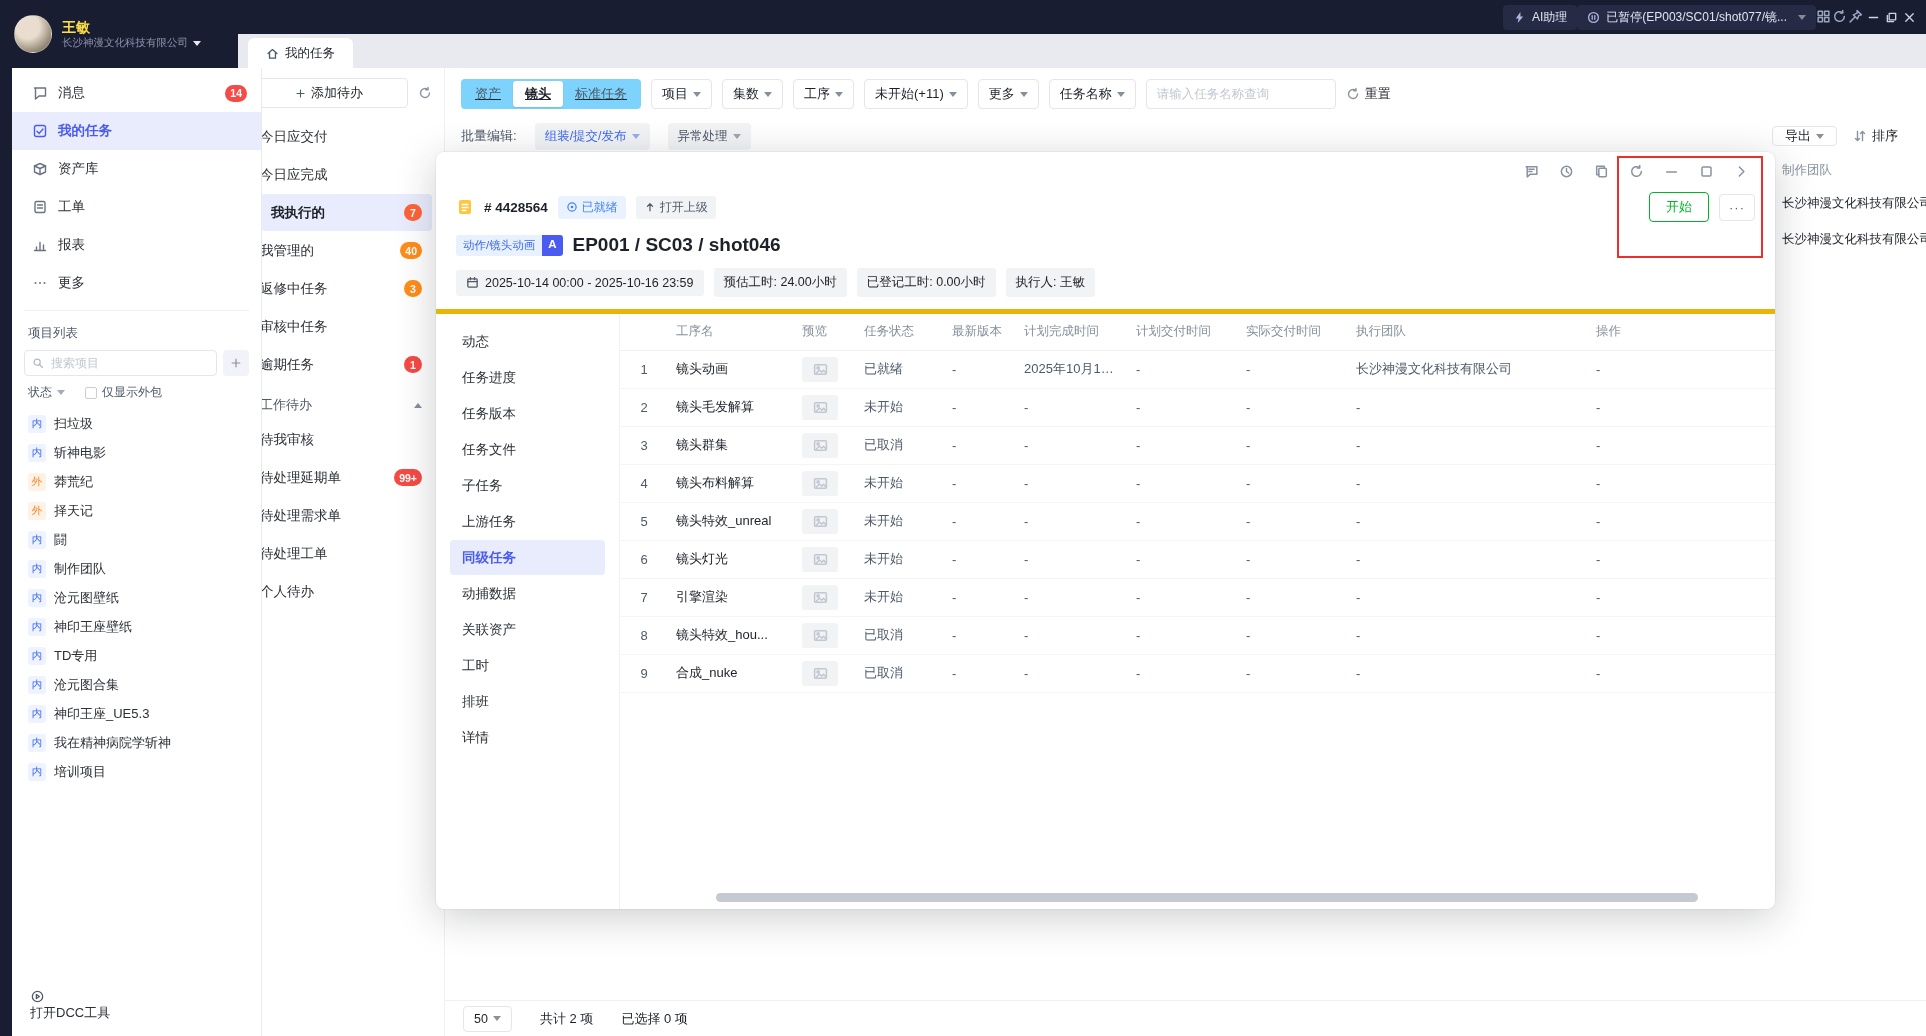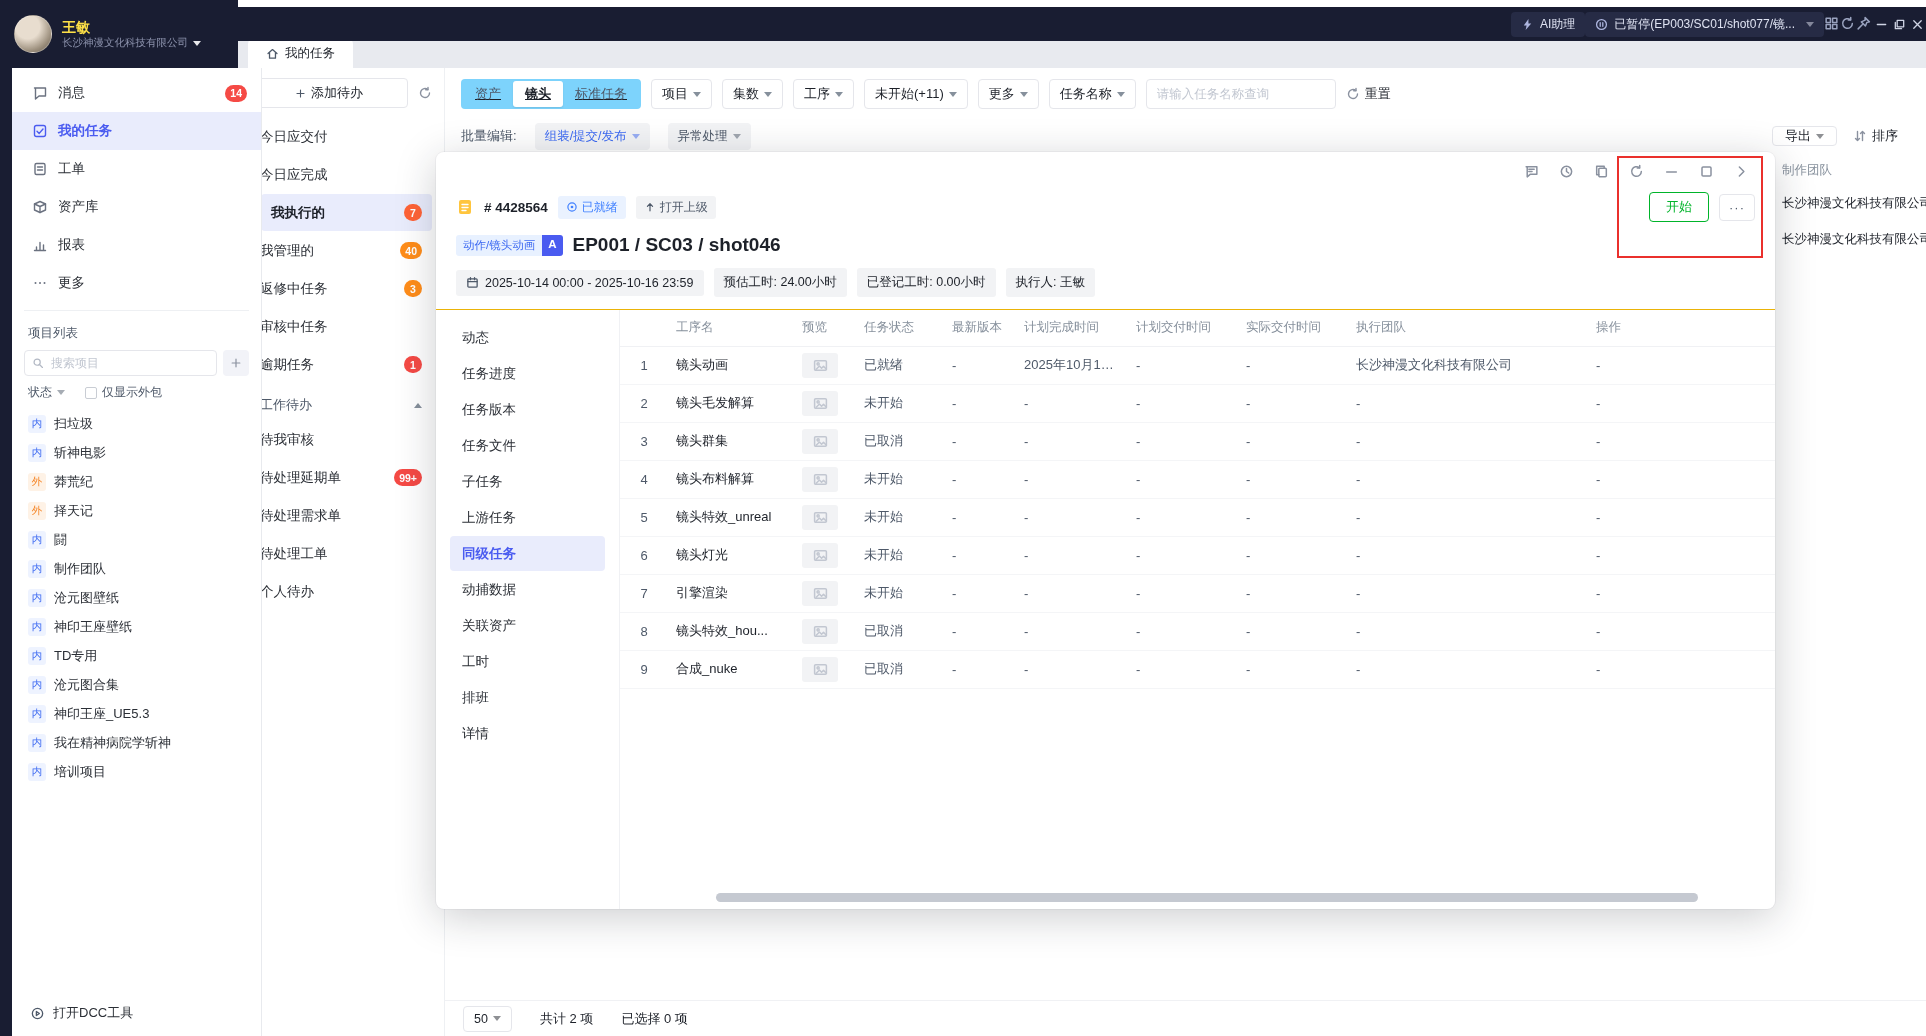--- a/index.html
+++ b/index.html
@@ -7,21 +7,21 @@
   body{
     width:1926px;height:1036px;position:relative;background:#fff;
     font-family:"Liberation Sans","DejaVu Sans",sans-serif;color:#1d2129;font-size:13px;
   }
   svg{display:block;}
   .ic{width:14px;height:14px;stroke:#8a919f;fill:none;stroke-width:1.4;stroke-linecap:round;stroke-linejoin:round;}
   .caret{display:inline-block;width:0;height:0;border-left:4px solid transparent;border-right:4px solid transparent;border-top:5px solid currentColor;opacity:.5;margin-left:5px;}
   .caret-up{display:inline-block;width:0;height:0;border-left:4px solid transparent;border-right:4px solid transparent;border-bottom:5px solid #86909c;}
 
   
-  .topbar{position:absolute;left:0;top:7px;width:100%;height:34px;background:#191d32;display:flex;align-items:center;justify-content:flex-end;padding-right:0;z-index:6;}
+  .topbar{position:absolute;left:0;top:0;width:100%;height:34px;background:#191d32;display:flex;align-items:center;justify-content:flex-end;padding-right:8px;z-index:6;}
   .tb-pill{display:flex;align-items:center;gap:6px;background:#262b45;border-radius:4px;padding:4px 10px;color:#dfe3f2;font-size:12px;cursor:default;}
   .tb-pill .ic{stroke:#aeb6df;width:13px;height:13px;}
   .tb-icon{width:16px;height:16px;}
   .tb-icon .ic{stroke:#9aa3bf;width:15px;height:15px;}
   .win-btn{width:18px;height:18px;display:flex;align-items:center;justify-content:center;}
   .win-btn .ic{stroke:#cfd4e4;width:13px;height:13px;}
 
   
   .userblock{position:absolute;left:0;top:0;width:238px;height:68px;background:#191d32;display:flex;align-items:center;gap:10px;padding:0 14px;z-index:7;}
   .avatar{width:38px;height:38px;border-radius:50%;background:radial-gradient(circle at 35% 30%,#e8ddcf 0 35%,#9c8f7d 70%,#5c5348);border:1px solid rgba(255,255,255,.25);flex:none;}
@@ -58,21 +58,21 @@
   .add-proj .ic{stroke:#8a919f;width:12px;height:12px;}
   .status-row{display:flex;align-items:center;gap:20px;padding:2px 16px 6px;font-size:12px;color:#4e5969;}
   .chk{display:flex;align-items:center;gap:5px;}
   .chk .box{width:12px;height:12px;border:1px solid #c9cdd4;border-radius:2px;background:#fff;}
   .proj-list{flex:1;overflow:hidden;padding:2px 0;}
   .proj{height:29px;display:flex;align-items:center;gap:8px;padding:0 16px;font-size:13px;color:#2b2f36;cursor:pointer;}
   .ptag{width:18px;height:18px;border-radius:3px;font-size:10.5px;display:flex;align-items:center;justify-content:center;flex:none;}
   .ptag.in{color:#3d6af2;background:#eef3ff;}
   .ptag.out{color:#f58220;background:#fef2e6;}
   .pname{white-space:nowrap;overflow:hidden;text-overflow:ellipsis;}
-  .dcc-row{margin-top:auto;display:flex;align-items:center;gap:8px;padding:14px 18px;font-size:13px;color:#2b2f36;cursor:pointer;}
+  .dcc-row{margin-top:auto;display:flex;align-items:flex-start;gap:0;padding:14px 18px;font-size:13px;color:#2b2f36;cursor:pointer;flex-direction:column;}
   .dcc-row .ic{stroke:#4e5969;width:15px;height:15px;}
 
   
   .main{position:absolute;left:238px;top:68px;right:0;bottom:0;background:#fff;}
   .tasknav{position:absolute;left:0;top:0;bottom:0;width:207px;border-right:1px solid #eef0f3;padding:10px 12px;background:#fff;}
   .add-row{display:flex;align-items:center;gap:10px;margin-bottom:10px;}
   .add-todo{flex:1;height:30px;border:1px solid #e5e6eb;background:#fff;border-radius:4px;display:flex;align-items:center;justify-content:center;gap:5px;font-size:13px;color:#1d2129;cursor:pointer;font-family:inherit;}
   .add-todo .ic{width:11px;height:11px;stroke:#4e5969;}
   .tn-item{height:37px;display:flex;align-items:center;padding:0 10px;border-radius:4px;font-size:13.5px;color:#2b2f36;cursor:pointer;margin:1px 0;}
   .tn-item.active{background:#e9ecfc;color:#1d2129;font-weight:700;margin-left:11px;}
@@ -125,21 +125,21 @@
   .start-btn{border:1px solid #00b42a;color:#00b42a;background:#fff;border-radius:4px;padding:5px 16px;font-size:13px;cursor:pointer;font-family:inherit;}
   .more-btn{border:1px solid #e5e6eb;color:#4e5969;background:#fff;border-radius:4px;padding:5px 9px;font-size:13px;cursor:pointer;font-family:inherit;letter-spacing:1px;}
   .m-titlerow{display:flex;align-items:center;gap:10px;padding:12px 20px 0;}
   .type-tag{display:flex;border-radius:3px;overflow:hidden;font-size:11.5px;}
   .type-tag .tmain{background:#e8f1ff;color:#3d6af2;padding:3px 7px;}
   .type-tag .tbadge{background:#4a5bf0;color:#fff;padding:3px 6px;font-weight:700;}
   .m-title{font-size:19px;font-weight:700;color:#1d2129;}
   .m-inforow{display:flex;align-items:center;gap:10px;padding:12px 20px 12px;}
   .info-pill{display:flex;align-items:center;gap:6px;background:#f2f3f5;border-radius:3px;padding:6px 10px;font-size:12.5px;color:#1d2129;white-space:nowrap;}
   .info-pill .ic{width:13px;height:13px;stroke:#4e5969;}
-  .m-body{flex:1;display:flex;min-height:0;border-top:1px solid #eab308;position:relative;}
+  .m-body{flex:1;display:flex;min-height:0;border-top:5px solid #eab308;position:relative;}
   .m-nav{width:184px;padding:10px 14px;border-right:1px solid #f0f1f4;flex:none;}
   .m-nav-item{height:35px;display:flex;align-items:center;padding:0 12px;border-radius:4px;font-size:13.5px;color:#2b2f36;cursor:pointer;margin-bottom:1px;white-space:nowrap;}
   .m-nav-item.active{background:#e9ecfc;color:#4a5bf0;font-weight:700;}
   .m-tablewrap{flex:1;min-width:0;position:relative;padding-bottom:20px;}
   table{width:100%;border-collapse:collapse;table-layout:fixed;}
   th{height:36px;font-size:12.5px;color:#86909c;font-weight:400;text-align:left;padding:0 8px;border-bottom:1px solid #f0f1f4;white-space:nowrap;}
   td{height:38px;font-size:13px;color:#4e5969;padding:0 8px;border-bottom:1px solid #f4f5f7;white-space:nowrap;overflow:hidden;text-overflow:ellipsis;}
   td.cname{color:#1d2129;}
   td.cno,th.cno{text-align:center;padding:0;}
   .thumb{width:36px;height:25px;background:#f2f3f5;border-radius:3px;display:flex;align-items:center;justify-content:center;cursor:pointer;}
@@ -235,31 +235,31 @@
   </div>
   <div class="side-item active">
     <svg class="ic" viewBox="0 0 16 16">
         <rect x="2.5" y="2.5" width="11" height="11" rx="2"></rect>
         <path d="M5 8.2l2.2 2.2L11 6"></path>
       </svg>
     <span>我的任务</span>
   </div>
   <div class="side-item">
     <svg class="ic" viewBox="0 0 16 16">
+        <path d="M2.5 5L8 2.5 13.5 5v6L8 13.5 2.5 11z"></path>
+        <path d="M2.5 5L8 7.5 13.5 5M8 7.5v6"></path>
+      </svg>
+    <span>资产库</span>
+  </div>
+  <div class="side-item">
+    <svg class="ic" viewBox="0 0 16 16">
         <rect x="3" y="2.5" width="10" height="11" rx="1.5"></rect>
         <path d="M5.5 6h5M5.5 9h5"></path>
       </svg>
     <span>工单</span>
-  </div>
-  <div class="side-item">
-    <svg class="ic" viewBox="0 0 16 16">
-        <path d="M2.5 5L8 2.5 13.5 5v6L8 13.5 2.5 11z"></path>
-        <path d="M2.5 5L8 7.5 13.5 5M8 7.5v6"></path>
-      </svg>
-    <span>资产库</span>
   </div>
   <div class="side-item">
     <svg class="ic" viewBox="0 0 16 16">
         <path d="M2.5 13.5h11M4.5 10v3M8 5.5v7.5M11.5 8v5"></path>
       </svg>
     <span>报表</span>
   </div>
   <div class="side-item">
     <svg class="ic" viewBox="0 0 16 16">
         <circle cx="3.5" cy="8" r="1" fill="#6b7280" stroke="none"></circle>

